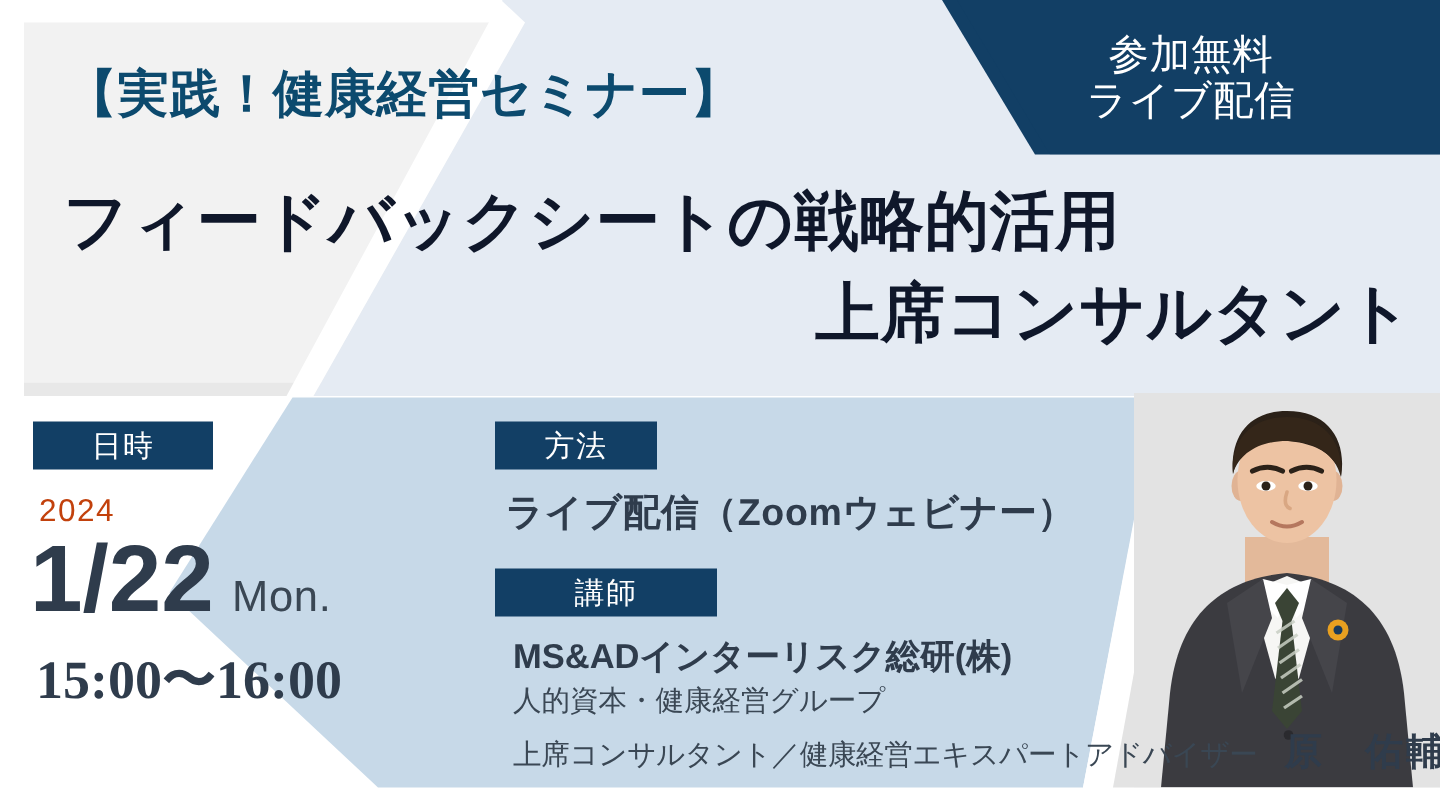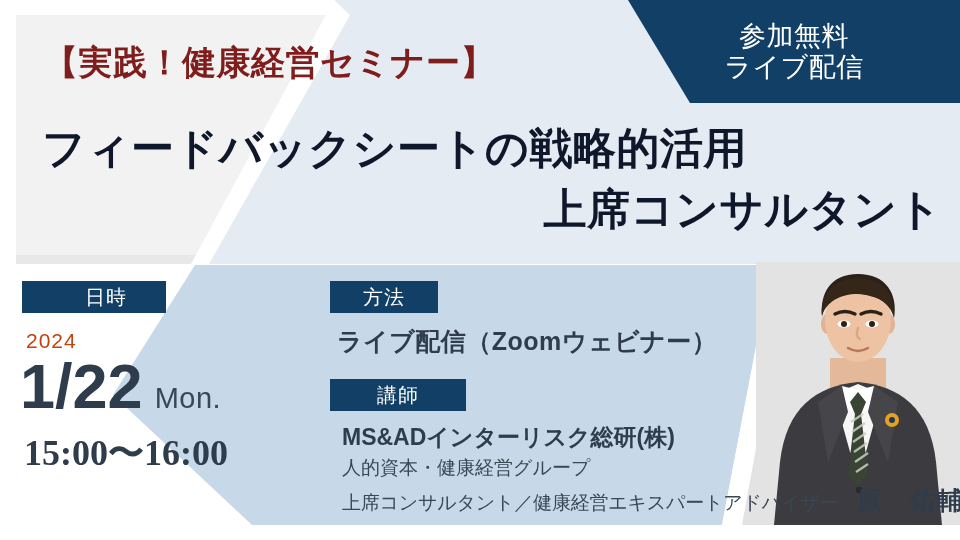--- a/index.html
+++ b/index.html
@@ -53,21 +53,21 @@
     display: block;
   }
 
   
   .kicker {
     position: absolute;
     left: 44px;
     top: 40px;
     font-size: 34px;
     font-weight: 700;
-    color: #7f1d1d;
+    color: #0c4a6e;
     letter-spacing: 0.5px;
     z-index: 5;
     white-space: nowrap;
   }
 
   .title {
     position: absolute;
     left: 42px;
     top: 118px;
     width: 900px;
@@ -86,23 +86,23 @@
     position: absolute;
     background: #123f65;
     color: #ffffff;
     display: flex;
     align-items: center;
     justify-content: center;
     font-size: 20px;
     letter-spacing: 1px;
     z-index: 5;
   }
-  .chip-datetime { left: 22px;  top: 281px; width: 120px; height: 32px; padding-left: 24px; }
+  .chip-datetime { left: 22px;  top: 281px; width: 120px; height: 32px; }
   .chip-method   { left: 330px; top: 281px; width: 108px; height: 32px; }
-  .chip-speaker  { left: 330px; top: 379px; width: 136px; height: 32px; }
+  .chip-speaker  { left: 330px; top: 379px; width: 148px; height: 32px; }
 
   
   .date-block {
     position: absolute;
     left: 20px;
     top: 330px;
     z-index: 5;
     color: #2f3c4c;
   }
   .date-year {

